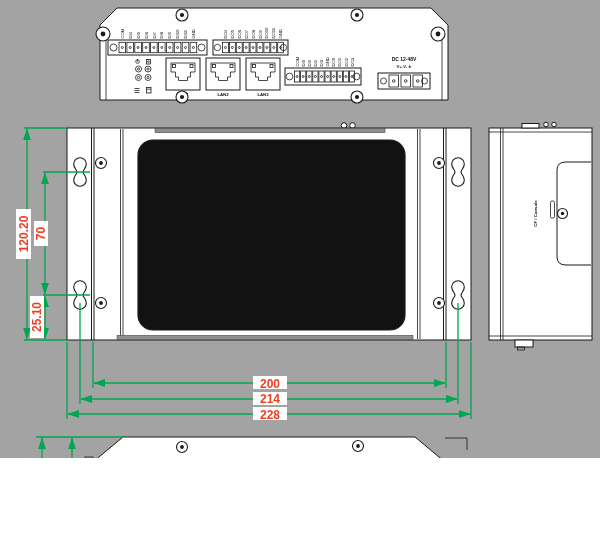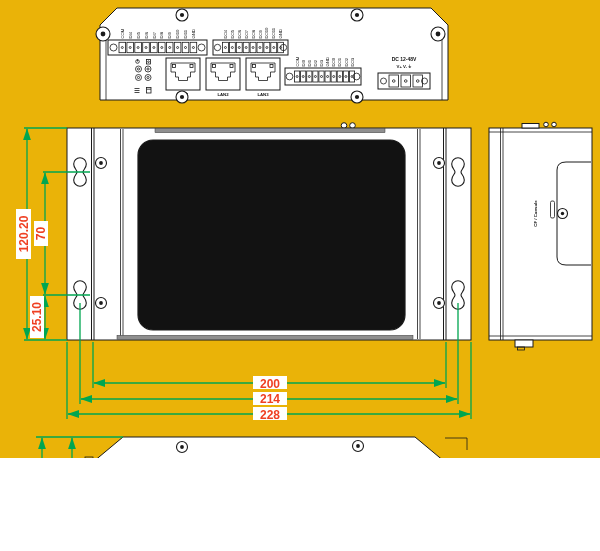--- a/index.html
+++ b/index.html
@@ -1,16 +1,16 @@
 <!DOCTYPE html>
 <html><head>
 <meta charset="utf-8">
 <style>
   html,body{margin:0;padding:0;background:#fff;}
-  .sheet{position:relative;width:600px;height:458px;background:#eab308;overflow:hidden;
+  .sheet{position:relative;width:600px;height:458px;background:#a3a3a3;overflow:hidden;
          font-family:"Liberation Sans",sans-serif;}
   .sheet svg{position:absolute;overflow:visible;}
   .ln{fill:none;stroke:#1a1a1a;stroke-width:1;}
   .thk{stroke-width:1.5;}
   .thin{stroke-width:0.8;}
   .wf{fill:#fff;stroke:#1a1a1a;stroke-width:1;}
   .wfk{fill:#fff;stroke:#1a1a1a;stroke-width:1.1;}
   .gray{fill:#8f8f8f;stroke:#3a3a3a;stroke-width:0.5;}
   .scro{fill:#fff;stroke:#1a1a1a;stroke-width:1.1;}
   .scri{fill:#1a1a1a;stroke:none;}

